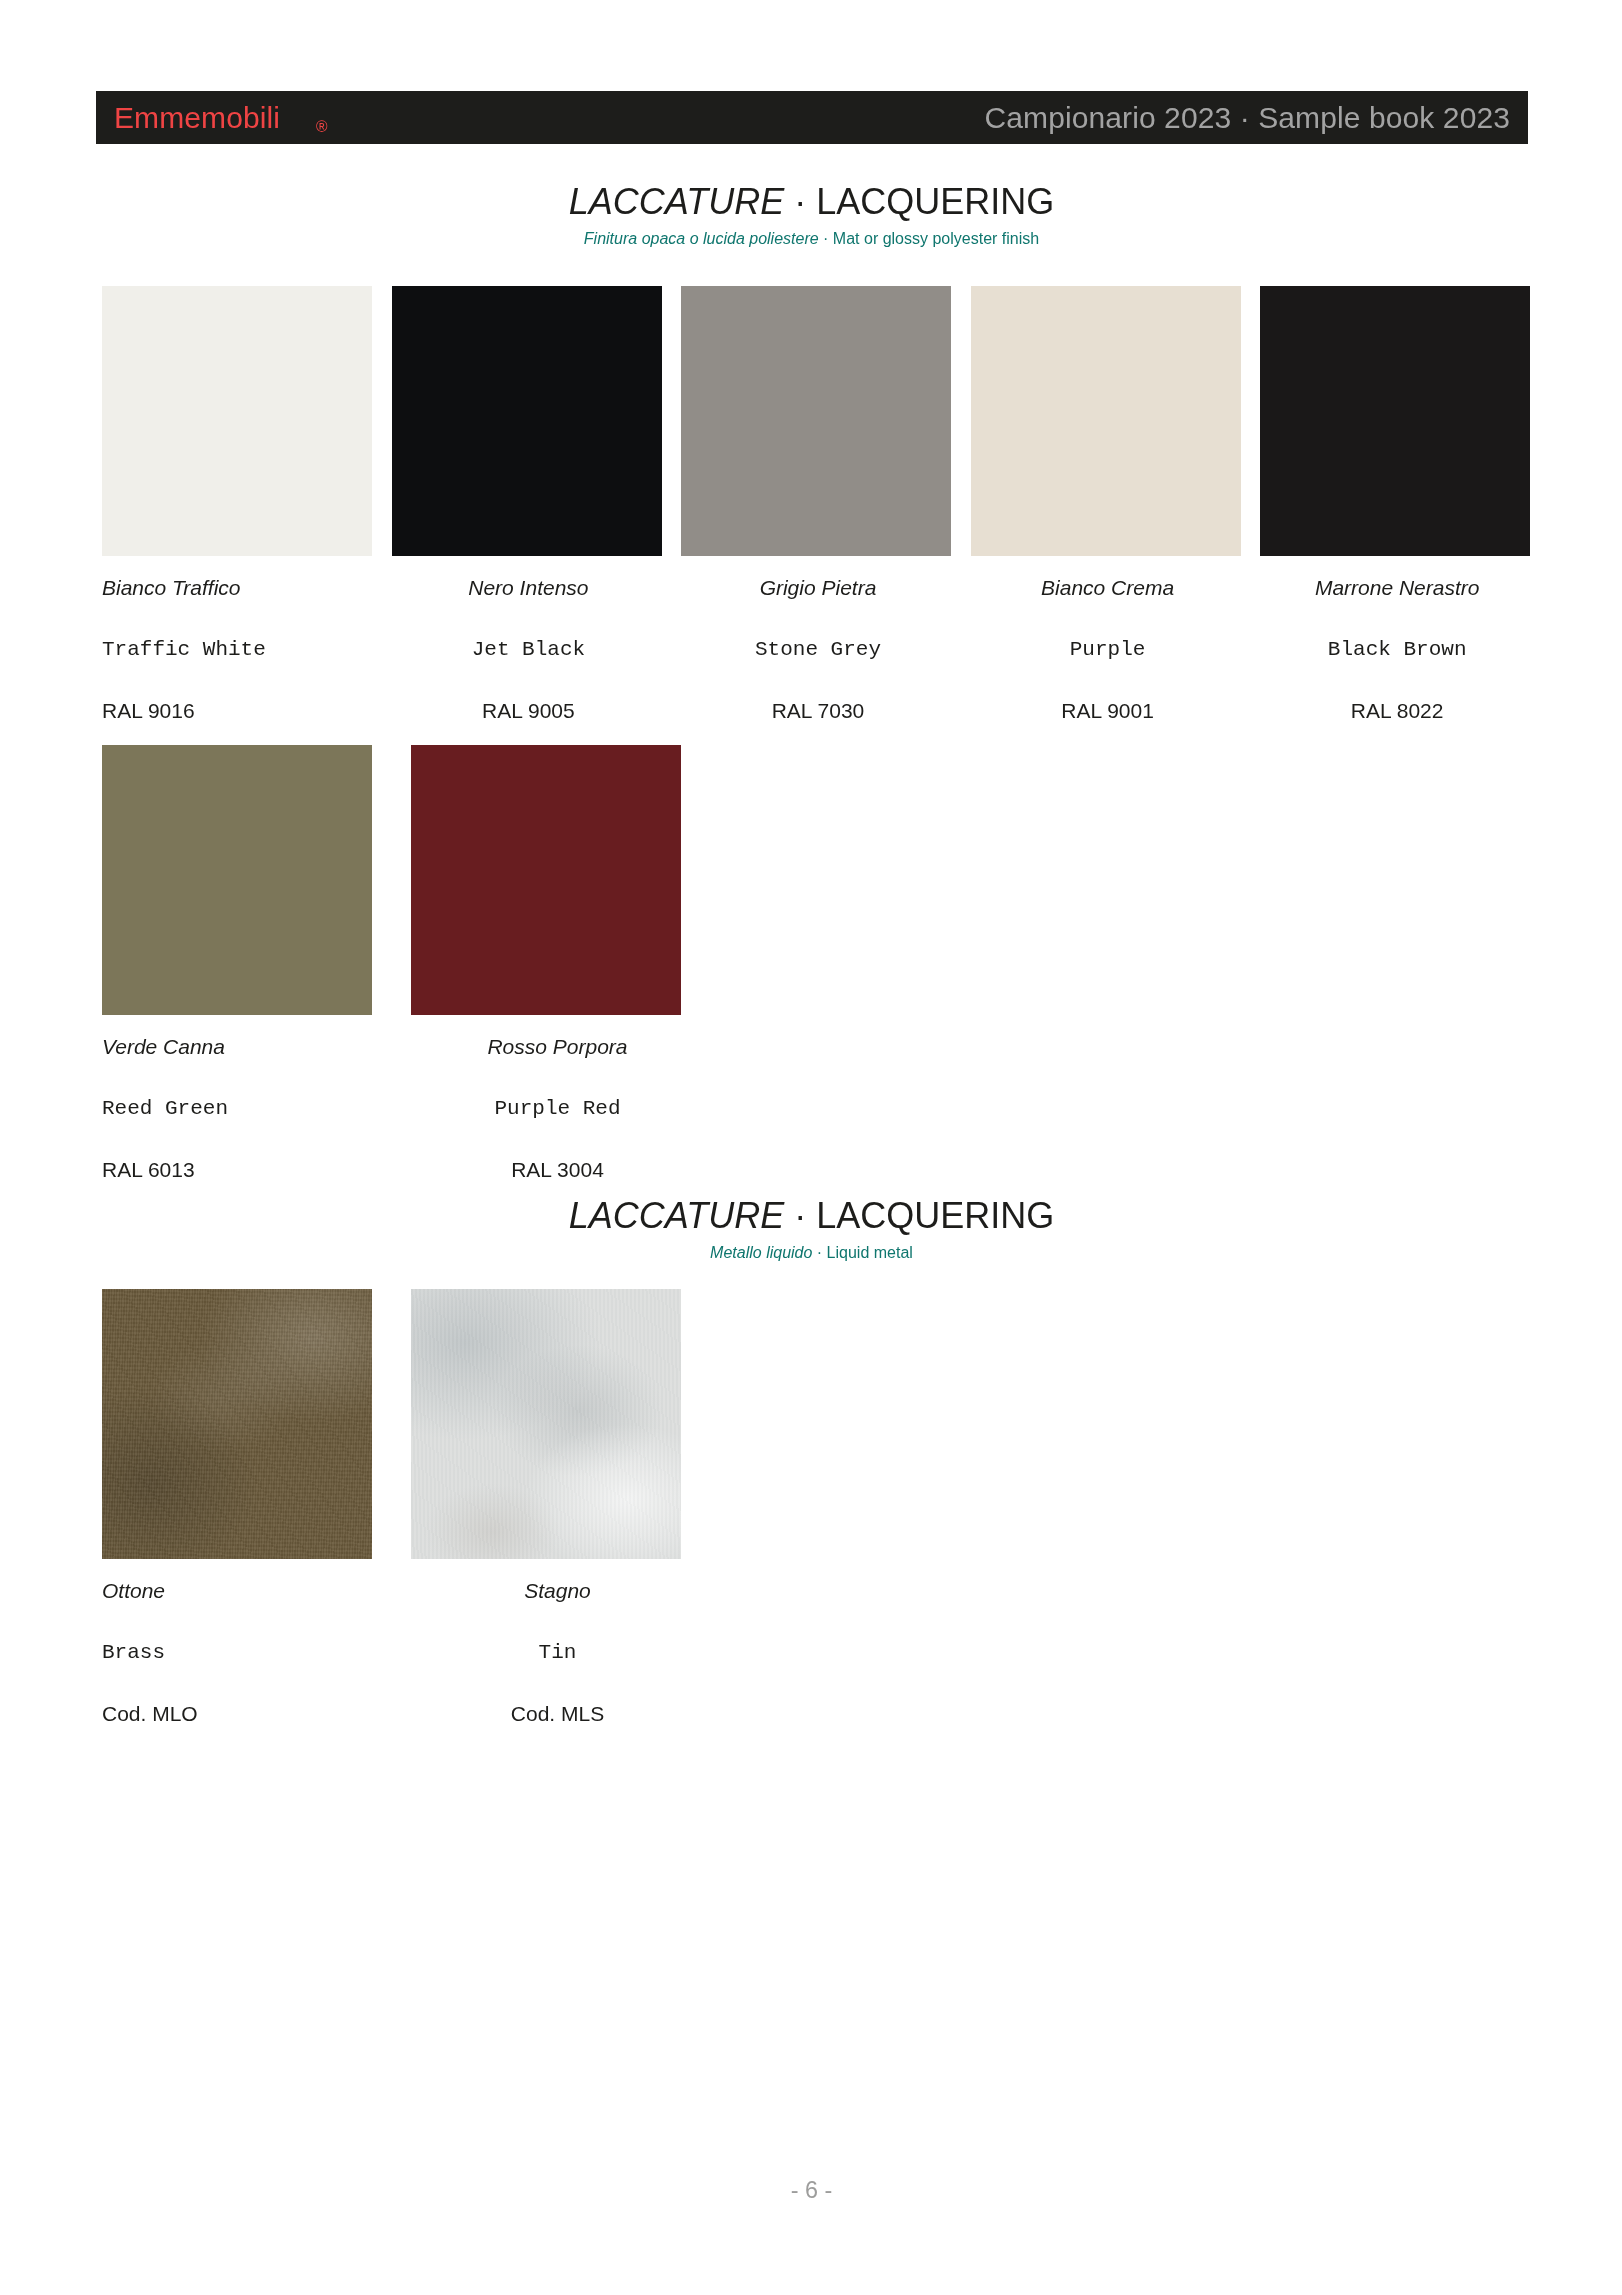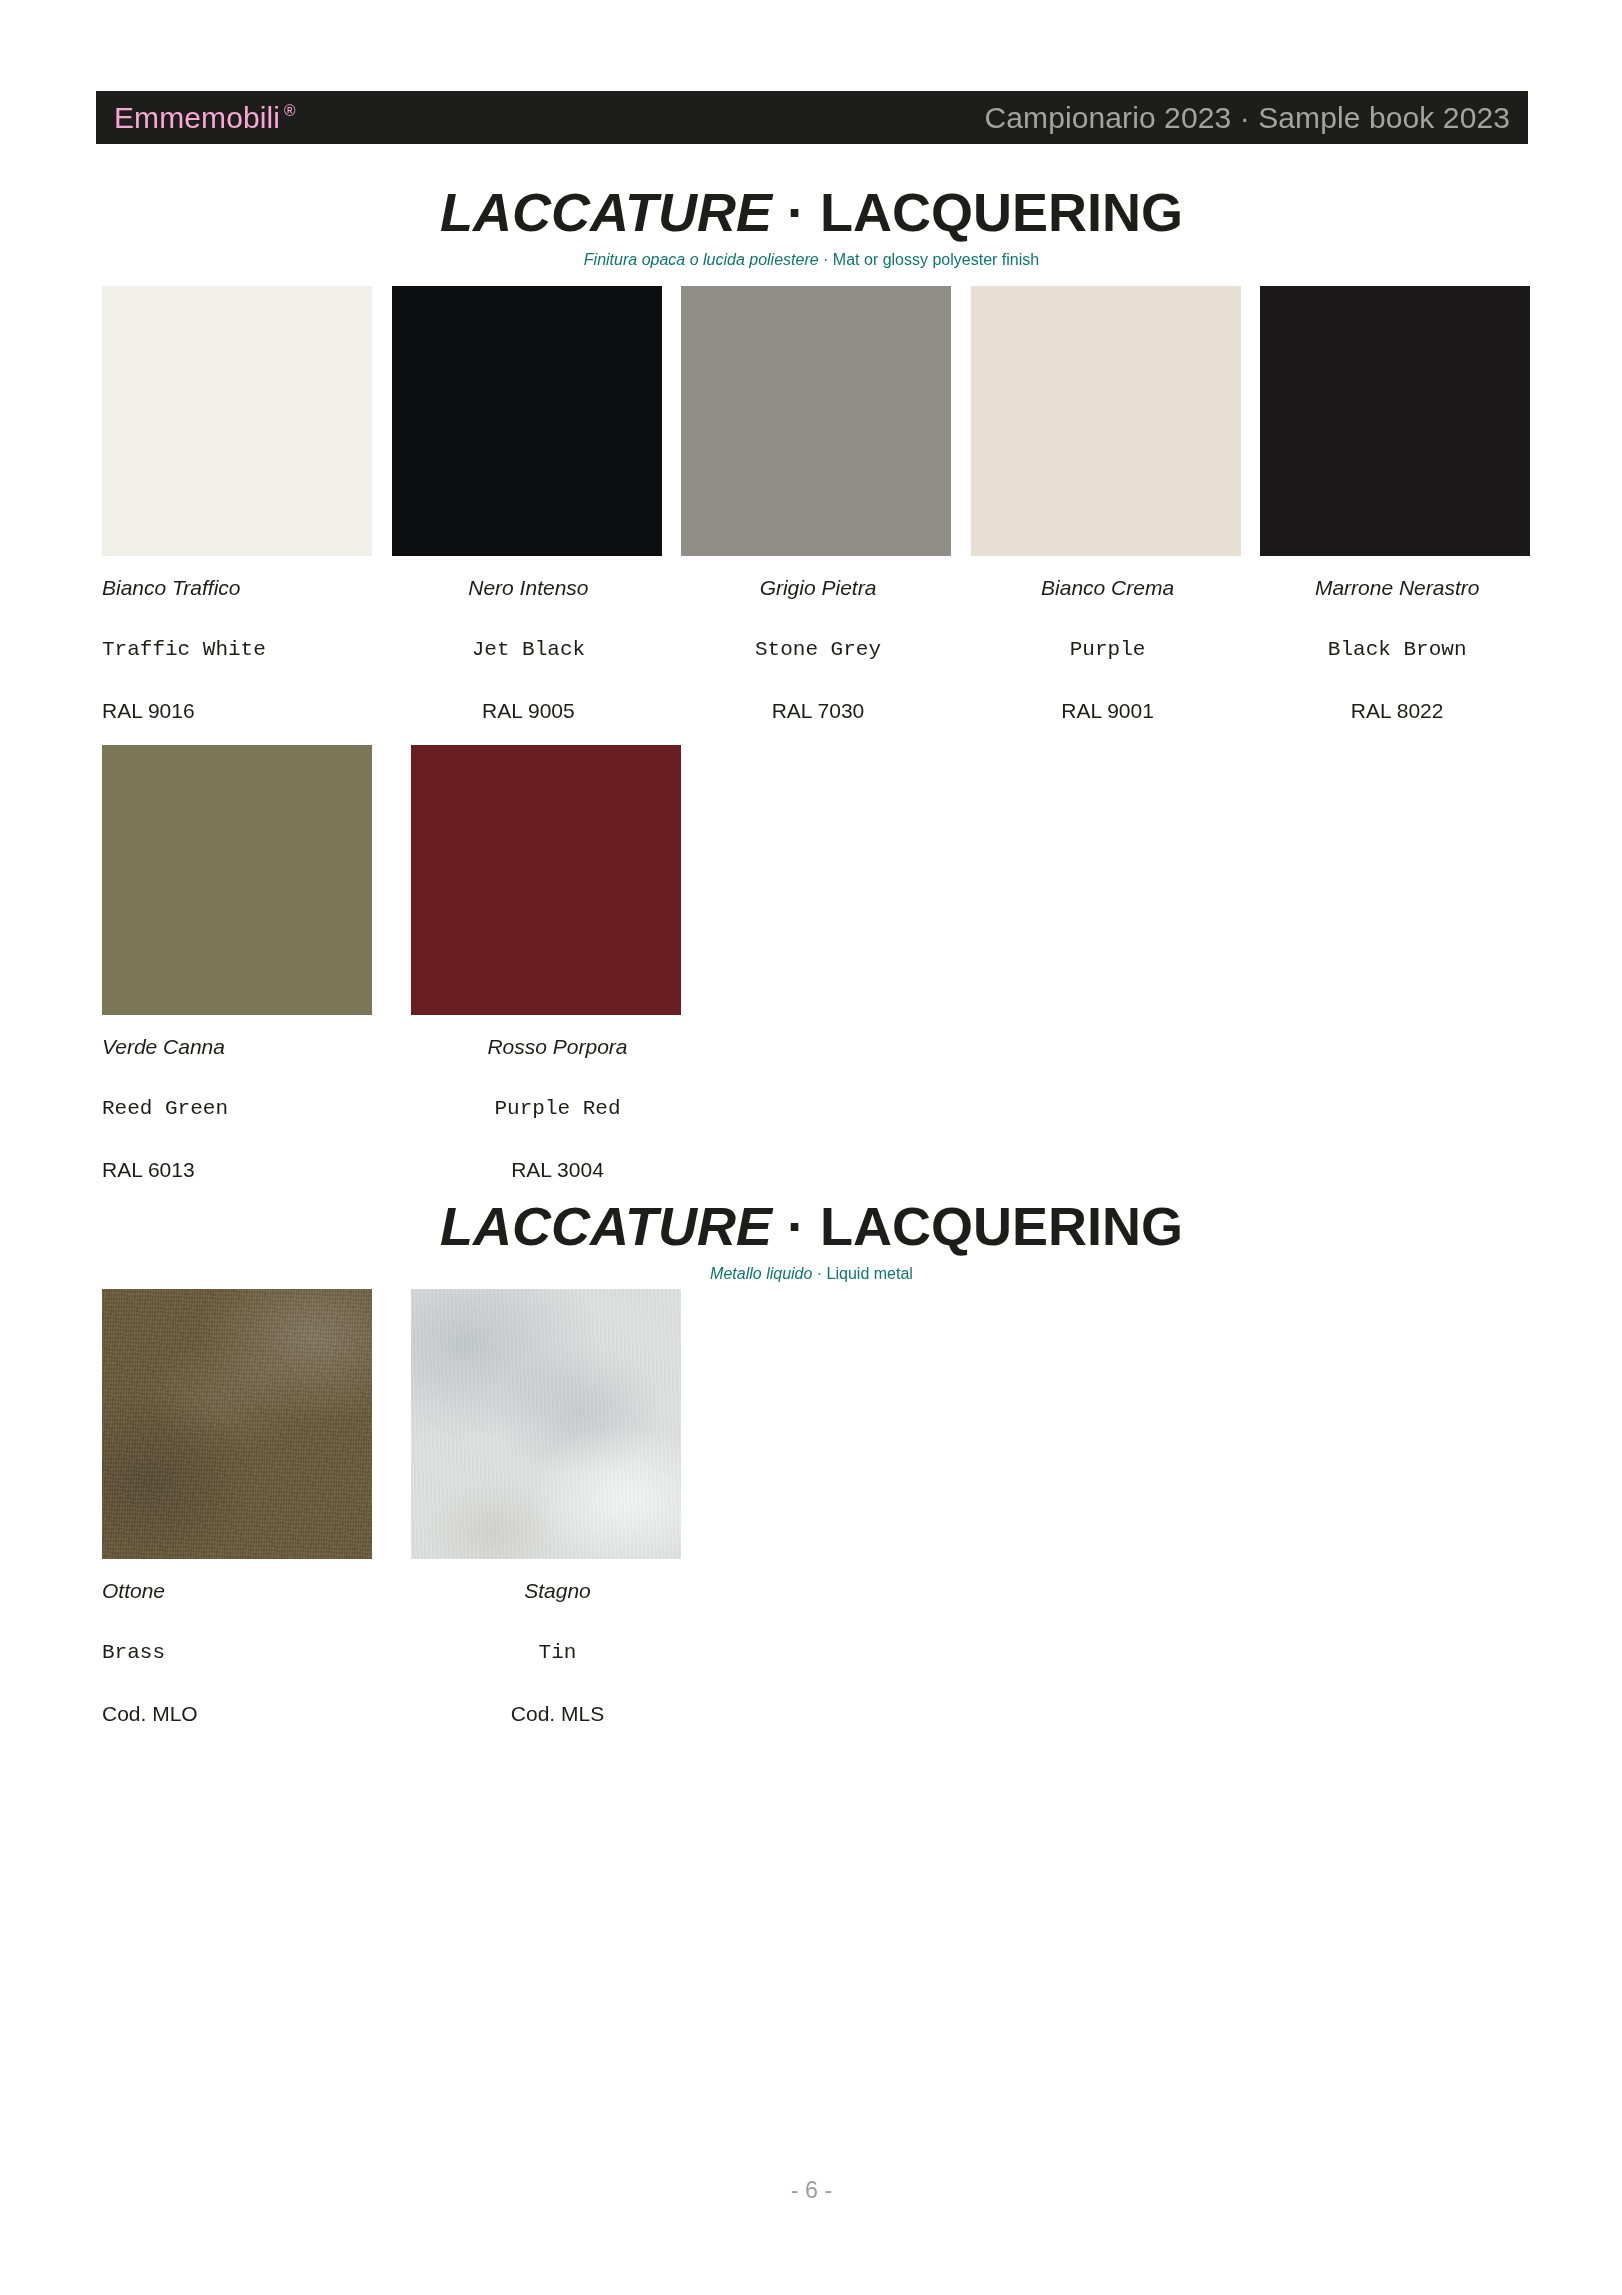--- a/index.html
+++ b/index.html
@@ -27,26 +27,27 @@
     width: 1432px;
     height: 53px;
     background: #1d1d1b;
     display: flex;
     align-items: center;
     justify-content: space-between;
     padding: 0 18px;
     box-sizing: border-box;
   }
   .brand {
-    color: #f9a8d4;
+    color: #ef4444;
     font-size: 30px;
     letter-spacing: 0.1px;
     white-space: nowrap;
     display: flex;
-    align-items: flex-start;
+    align-items: flex-end;
+    gap: 32px;
   }
   .brand-reg {
     font-size: 15.6px;
     margin-left: 3.9px;
     position: relative;
     top: 1.3px;
   }
   .header-right {
     color: #a3a3a3;
     font-size: 30px;
@@ -55,25 +56,24 @@
   }
 
   
   .section-head {
     position: absolute;
     left: 0;
     width: 1623px;
     text-align: center;
   }
   .section-title {
-    font-size: 54px;
+    font-size: 36px;
     color: #1d1d1b;
     line-height: 1.15;
     white-space: nowrap;
-    font-weight: bold;
   }
   .section-title .it { font-style: italic; }
   .section-title .up { font-style: normal; }
   .section-sub {
     font-size: 16px;
     color: #0f766e;
     line-height: 1.2;
     margin-top: 6.5px;
     white-space: nowrap;
   }

